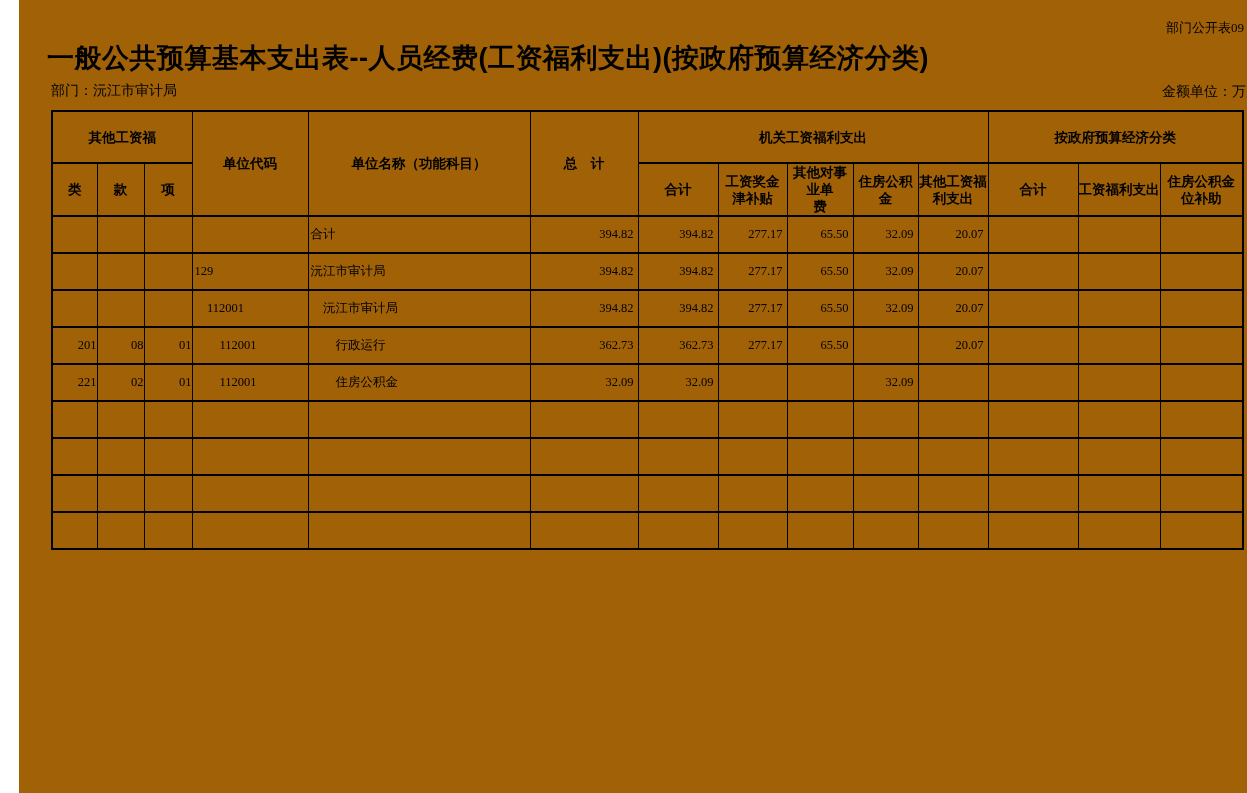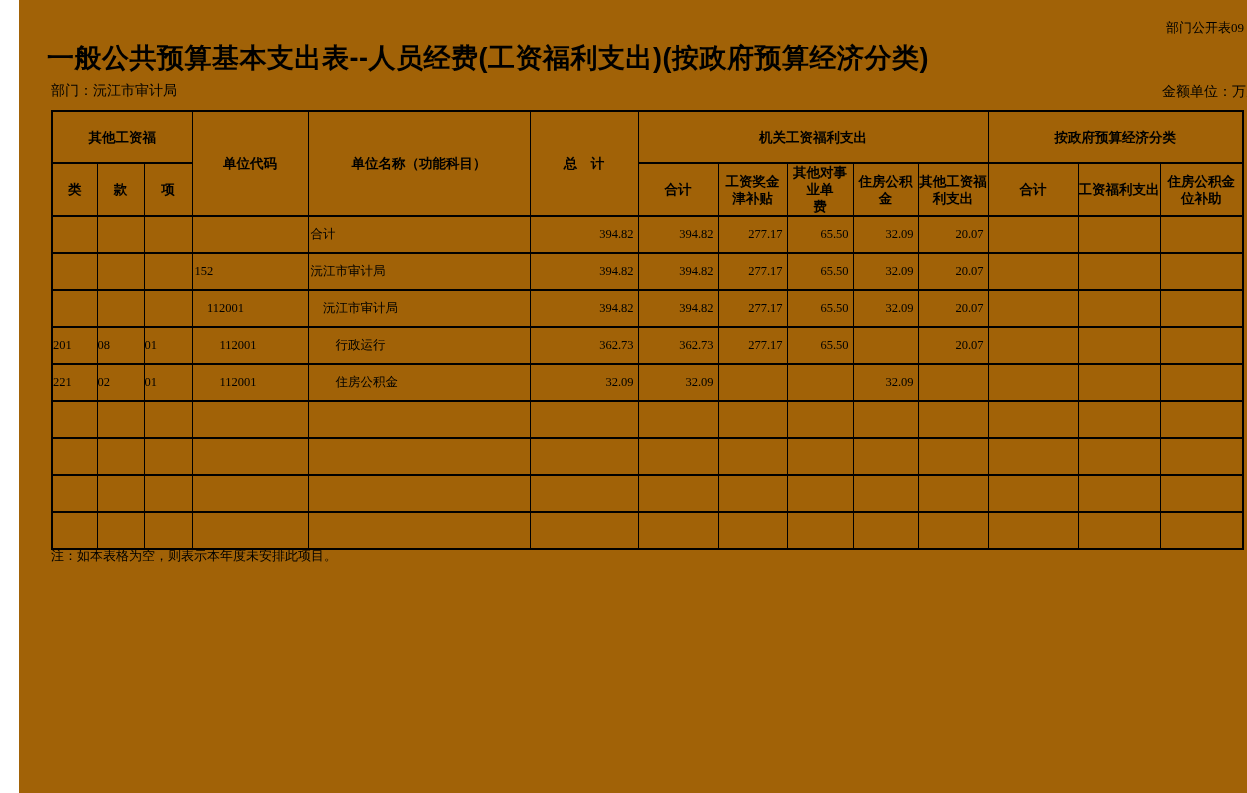--- a/index.html
+++ b/index.html
@@ -78,21 +78,21 @@
     line-height: 17px;
   }
   tr.hrow1 { height: 52px; }
   tr.hrow2 { height: 50px; }
   tbody tr { height: 37px; }
   table.budget td {
     font-size: 12.5px;
     white-space: pre;
   }
   
-  tbody td:nth-child(-n+3) { text-align: left; }
+  tbody td:nth-child(-n+3) { text-align: right; }
   tbody td:nth-child(4), tbody td:nth-child(5) { text-align: left; padding-left: 2px; }
   tbody td:nth-child(n+6) { text-align: right; padding-right: 4px; }
   .note {
     position: absolute;
     left: 32px;
     top: 547px;
     font-size: 13px;
     font-family: "Liberation Serif", "DejaVu Serif", serif;
   }
 </style>
@@ -168,21 +168,21 @@
           <td>32.09</td>
           <td>20.07</td>
           <td></td>
           <td></td>
           <td></td>
         </tr>
         <tr>
           <td></td>
           <td></td>
           <td></td>
-          <td>152</td>
+          <td>129</td>
           <td>沅江市审计局</td>
           <td>394.82</td>
           <td>394.82</td>
           <td>277.17</td>
           <td>65.50</td>
           <td>32.09</td>
           <td>20.07</td>
           <td></td>
           <td></td>
           <td></td>
@@ -295,15 +295,14 @@
           <td></td>
           <td></td>
           <td></td>
           <td></td>
           <td></td>
           <td></td>
         </tr>
       </tbody>
   </table>
 
-  <div class="note">注：如本表格为空，则表示本年度未安排此项目。</div>
 
 </div>
 
 </body></html>

